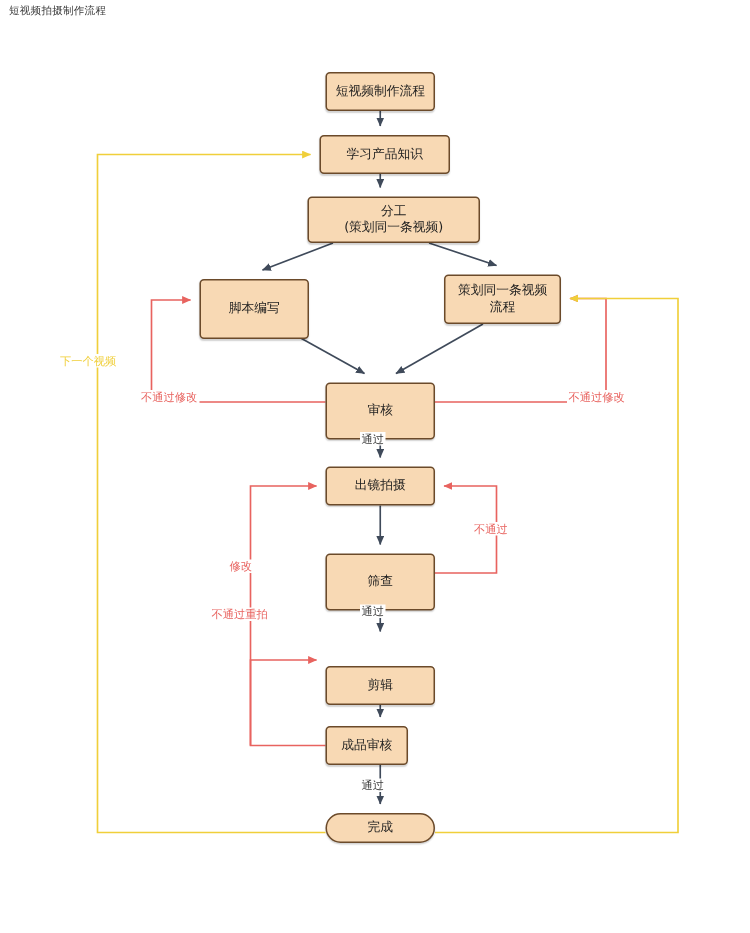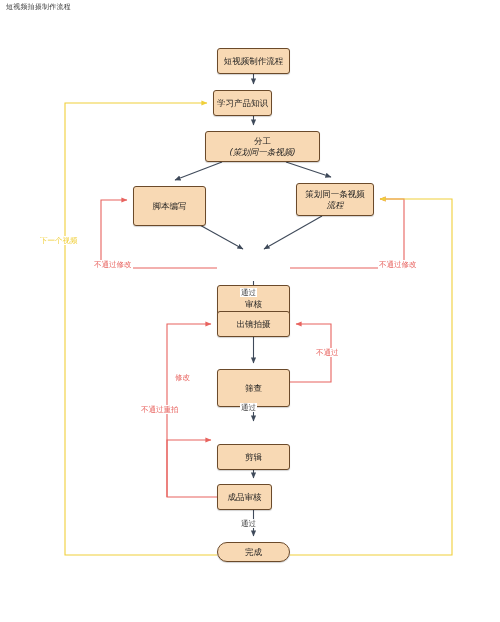--- a/index.html
+++ b/index.html
@@ -44,21 +44,20 @@
     font-size: 8.5px;
     line-height: 11px;
     text-align: center;
     box-shadow: 0 1px 1px rgba(0,0,0,0.18);
   }
   .node.terminal {
     border-radius: 16px;
   }
   .node .line2 {
     display: block;
-    font-style: italic;
   }
   .edge-label {
     position: absolute;
     font-size: 7.5px;
     line-height: 9px;
     white-space: nowrap;
     background: #ffffff;
     padding: 0 1px;
   }
   .lbl-dark { color: #3b3b3b; }
@@ -107,35 +106,35 @@
 
   <g fill="none" stroke="#f0cf3a" stroke-width="1.1">
     <path d="M290,555 L452,555 L452,199 L380,199" marker-end="url(#arrow-yellow)"></path>
     <path d="M217,555 L65,555 L65,103 L207,103" marker-end="url(#arrow-yellow)"></path>
   </g>
 </svg>
 
 <div class="node" style="left:217px; top:48px; width:73px; height:26px;">
   <span>短视频制作流程</span>
 </div>
-<div class="node" style="left:213px; top:90px; width:59px; height:26px;">
+<div class="node" style="left:213px; top:90px; width:87px; height:26px;">
   <span>学习产品知识</span>
 </div>
 <div class="node" style="left:205px; top:131px; width:115px; height:31px;">
   <span>分工</span>
   <span class="line2">(策划同一条视频)</span>
 </div>
 <div class="node" style="left:133px; top:186px; width:73px; height:40px;">
   <span>脚本编写</span>
 </div>
 <div class="node" style="left:296px; top:183px; width:78px; height:33px;">
   <span>策划同一条视频</span>
   <span class="line2">流程</span>
 </div>
-<div class="node" style="left:217px; top:255px; width:73px; height:38px;margin-top:30px;">
+<div class="node" style="left:217px; top:255px; width:73px; height:38px;">
   <span>审核</span>
 </div>
 <div class="node" style="left:217px; top:311px; width:73px; height:26px;">
   <span>出镜拍摄</span>
 </div>
 <div class="node" style="left:217px; top:369px; width:73px; height:38px;">
   <span>筛查</span>
 </div>
 <div class="node" style="left:217px; top:427px; width:73px; height:26px;margin-top:17px;">
   <span>剪辑</span>
@@ -147,15 +146,15 @@
   <span>完成</span>
 </div>
 
 <div class="edge-label lbl-dark" style="left:240px; top:288px;">通过</div>
 <div class="edge-label lbl-dark" style="left:240px; top:403px;">通过</div>
 <div class="edge-label lbl-dark" style="left:240px; top:519px;">通过</div>
 
 <div class="edge-label lbl-red" style="left:93px; top:260px;">不通过修改</div>
 <div class="edge-label lbl-red" style="left:378px; top:260px;">不通过修改</div>
 <div class="edge-label lbl-red" style="left:315px; top:348px;">不通过</div>
-<div class="edge-label lbl-red" style="left:174px; top:373px;">修改</div>
+<div class="edge-label lbl-red" style="left:152px; top:373px;">修改</div>
 <div class="edge-label lbl-red" style="left:140px; top:405px;">不通过重拍</div>
 <div class="edge-label lbl-yellow" style="left:39px; top:236px;">下一个视频</div>
 
 </body></html>

